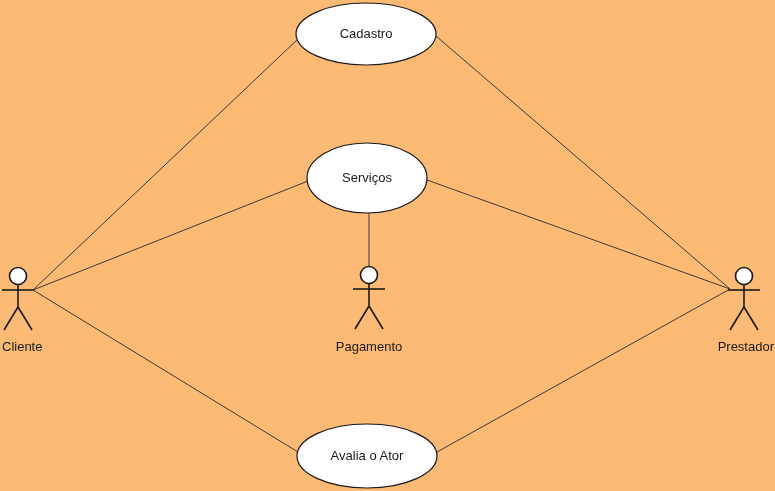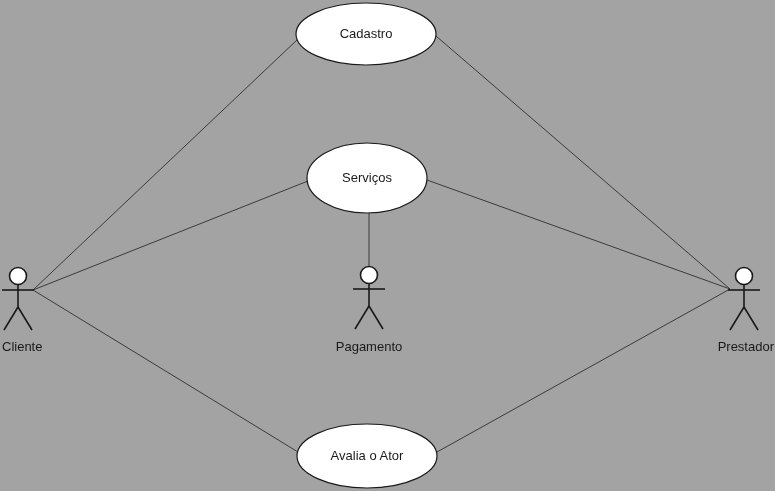--- a/index.html
+++ b/index.html
@@ -8,21 +8,21 @@
     padding: 0;
     background: #ffffff;
   }
   body {
     font-family: "Liberation Sans", sans-serif;
   }
   #diagram-canvas {
     position: relative;
     width: 775px;
     height: 491px;
-    background: #a3a3a3;
+    background: #fdba74;
     overflow: hidden;
   }
   #diagram-svg {
     position: absolute;
     top: 0;
     left: 0;
     width: 775px;
     height: 491px;
     display: block;
   }

